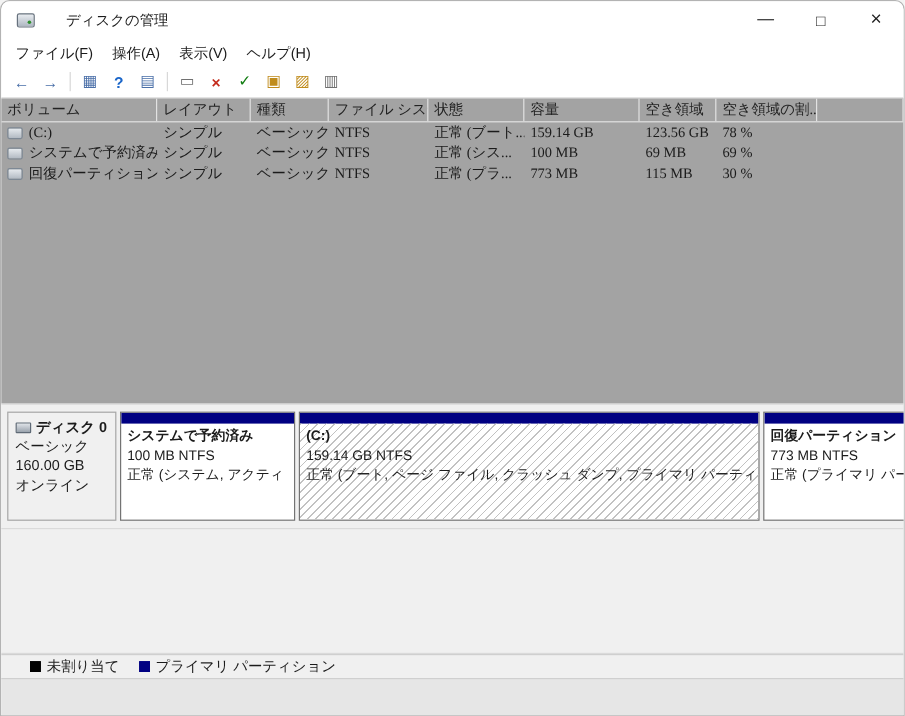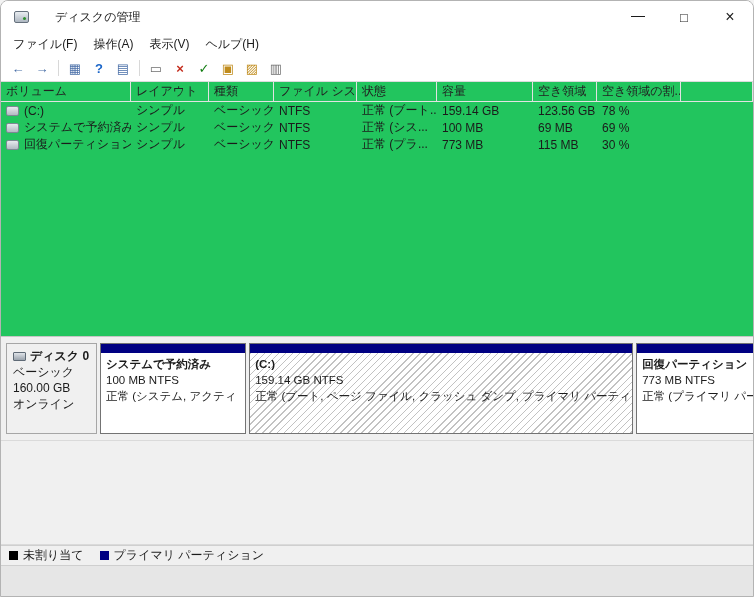--- a/index.html
+++ b/index.html
@@ -33,21 +33,21 @@
             font-size:13px; border-radius:2px; }
   .tb-sep { width:1px; height:16px; background:#d8d8d8; margin:0 3px; }
   .c-blue   { color:#4a6fa8; }
   .c-dblue  { color:#1b66c9; font-weight:bold; }
   .c-gray   { color:#707070; }
   .c-red    { color:#c42b1c; font-weight:bold; }
   .c-green  { color:#107c10; font-weight:bold; }
   .c-gold   { color:#c08c1d; }
 
   
-  .list-pane { flex:0 0 254px; background:#22c55e; overflow:hidden; }
+  .list-pane { flex:0 0 254px; background:#a3a3a3; overflow:hidden;font-family:Liberation Serif, serif; }
   .lrow { display:grid; grid-template-columns:130px 78px 65px 83px 80px 96px 64px 84px 1fr; }
   .thead { height:20px; border-bottom:1px solid #e2e2e2; }
   .thead .hcell { display:flex; align-items:center; padding:0 5px; border-right:1px solid #e2e2e2;
                   white-space:nowrap; overflow:hidden; color:#222; }
   .trow { height:17px; }
   .trow .cell { display:flex; align-items:center; padding:0 5px; white-space:nowrap; overflow:hidden; }
   .vol-icon { flex:0 0 13px; width:13px; height:10px; margin-right:5px;
               background:linear-gradient(#e6eaee,#b2bac3); border:1px solid #7d8894; border-radius:2px; }
 
   
@@ -69,21 +69,21 @@
   .p-rec { flex:0 0 28.5%; }
   .part-strip { flex:0 0 9px; background:#000082; }
   .part-body { flex:1 1 auto; padding:3px 5px 0 5px; font-size:11.5px; line-height:16px; }
   .part-body .line { white-space:nowrap; }
   .part-title { font-weight:bold; }
   .hatched .part-body {
     background-image:repeating-linear-gradient(135deg,#c2c2c2 0,#c2c2c2 1px,transparent 1px,transparent 5px);
   }
 
   
-  .legend { flex:0 0 20px; background:#f0f0f0; display:flex; align-items:center; padding-left:8px;
+  .legend { flex:0 0 20px; background:#f0f0f0; display:flex; align-items:center; padding-left:24px;
             border-top:1px solid #cfcfcf; }
   .legend-item { display:flex; align-items:center; margin-right:16px; }
   .swatch { width:9px; height:9px; margin-right:5px; border:1px solid #222; }
   .sw-black { background:#000000; border-color:#000000; }
   .sw-navy  { background:#000082; border-color:#000082; }
 
   .filler { flex:1 1 auto; background:#e6e6e6; border-top:1px solid #cfcfcf; }
 </style>
 </head>
 <body>

